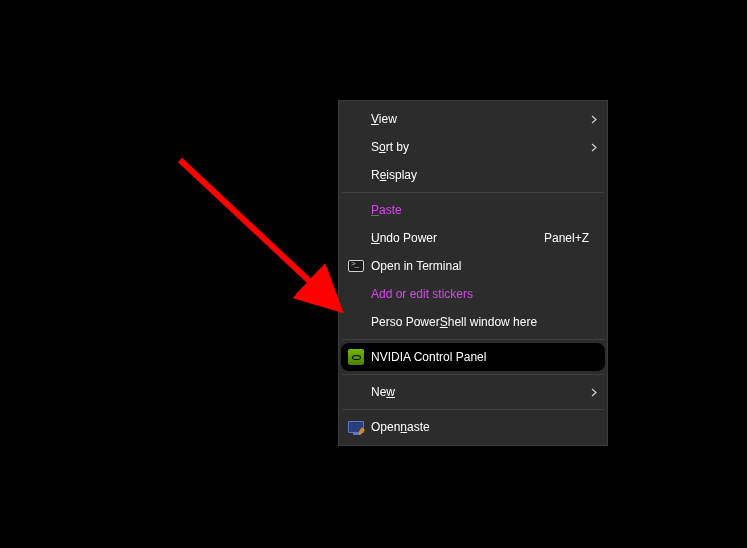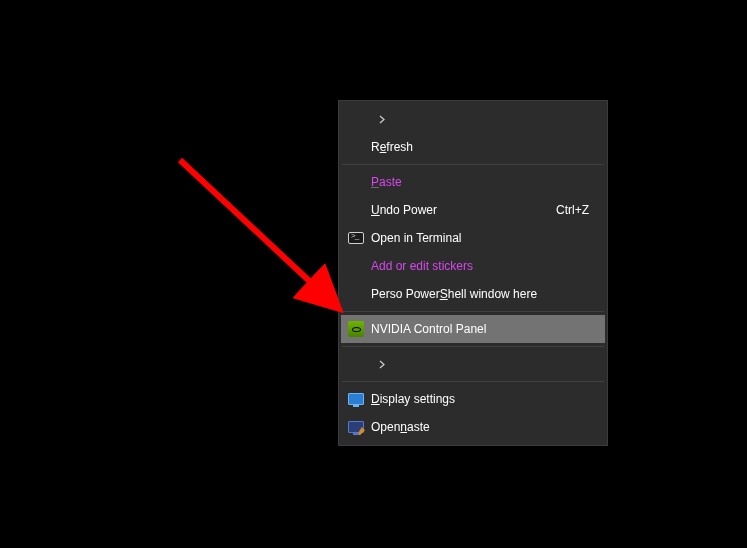--- a/index.html
+++ b/index.html
@@ -25,21 +25,22 @@
     }
     .menu-item {
       display: flex;
       align-items: center;
       height: 28px;
       padding: 0 8px 0 0;
       cursor: default;
       position: relative;
     }
     .menu-item.highlighted {
-      background: #737373;
+      background: #000000;
+      border-radius: 8px;
     }
     .menu-item.disabled {
       color: #d946ef;
     }
     .menu-item.disabled .underline {
       text-decoration-color: #6d6d6d;
     }
     .icon-slot {
       width: 30px;
       display: flex;
@@ -140,46 +141,56 @@
       left: 170px;
       top: 150px;
       pointer-events: none;
     }
   </style>
 </head>
 <body>
 
 <div class="context-menu">
 
-
-  <div class="menu-item">
-    <span class="icon-slot"></span>
+  <div class="menu-item">
+    <span class="icon-slot"></span>
+    <span class="label"><span></span><span class="underline">V</span><span>iew</span></span>
     <span class="submenu-arrow">
       <svg width="6" height="9" viewBox="0 0 6 9">
           <path d="M1 1 L5 4.5 L1 8" stroke="#cfcfcf" stroke-width="1.2" fill="none"></path>
         </svg>
     </span>
   </div>
 
   <div class="menu-item">
     <span class="icon-slot"></span>
-    <span class="label"><span>R</span><span class="underline">e</span><span>fresh</span></span>
+    <span class="label"><span>S</span><span class="underline">o</span><span>rt by</span></span>
+    <span class="submenu-arrow">
+      <svg width="6" height="9" viewBox="0 0 6 9">
+          <path d="M1 1 L5 4.5 L1 8" stroke="#cfcfcf" stroke-width="1.2" fill="none"></path>
+        </svg>
+    </span>
+  </div>
+
+  <div class="menu-item">
+    <span class="icon-slot"></span>
+    <span class="label"><span>R</span><span class="underline">e</span><span>isplay</span></span>
   </div>
 
   <div class="separator"></div>
 
   <div class="menu-item disabled">
     <span class="icon-slot"></span>
     <span class="label"><span></span><span class="underline">P</span><span>aste</span></span>
   </div>
 
   <div class="menu-item">
     <span class="icon-slot"></span>
     <span class="label"><span></span><span class="underline">U</span><span>ndo Power</span></span>
-    <span class="shortcut">Ctrl+Z</span>
+    <span class="shortcut">Panel+Z</span>
   </div>
 
   <div class="menu-item">
     <span class="icon-slot">
         <span class="terminal-icon"></span>
       </span>
     <span class="label">Open in Terminal</span>
   </div>
 
   <div class="menu-item disabled">
@@ -200,35 +211,30 @@
           <span class="nvidia-eye"></span>
         </span>
       </span>
     <span class="label">NVIDIA Control Panel</span>
   </div>
 
   <div class="separator"></div>
 
   <div class="menu-item">
     <span class="icon-slot"></span>
+    <span class="label"><span>Ne</span><span class="underline">w</span><span></span></span>
     <span class="submenu-arrow">
       <svg width="6" height="9" viewBox="0 0 6 9">
           <path d="M1 1 L5 4.5 L1 8" stroke="#cfcfcf" stroke-width="1.2" fill="none"></path>
         </svg>
     </span>
   </div>
 
   <div class="separator"></div>
 
-  <div class="menu-item">
-    <span class="icon-slot">
-        <span class="display-icon"></span>
-      </span>
-    <span class="label"><span></span><span class="underline">D</span><span>isplay settings</span></span>
-  </div>
 
   <div class="menu-item">
     <span class="icon-slot">
         <span class="personalize-icon"></span>
       </span>
     <span class="label"><span>Open</span><span class="underline">n</span><span>aste</span></span>
   </div>
 
 </div>
 

